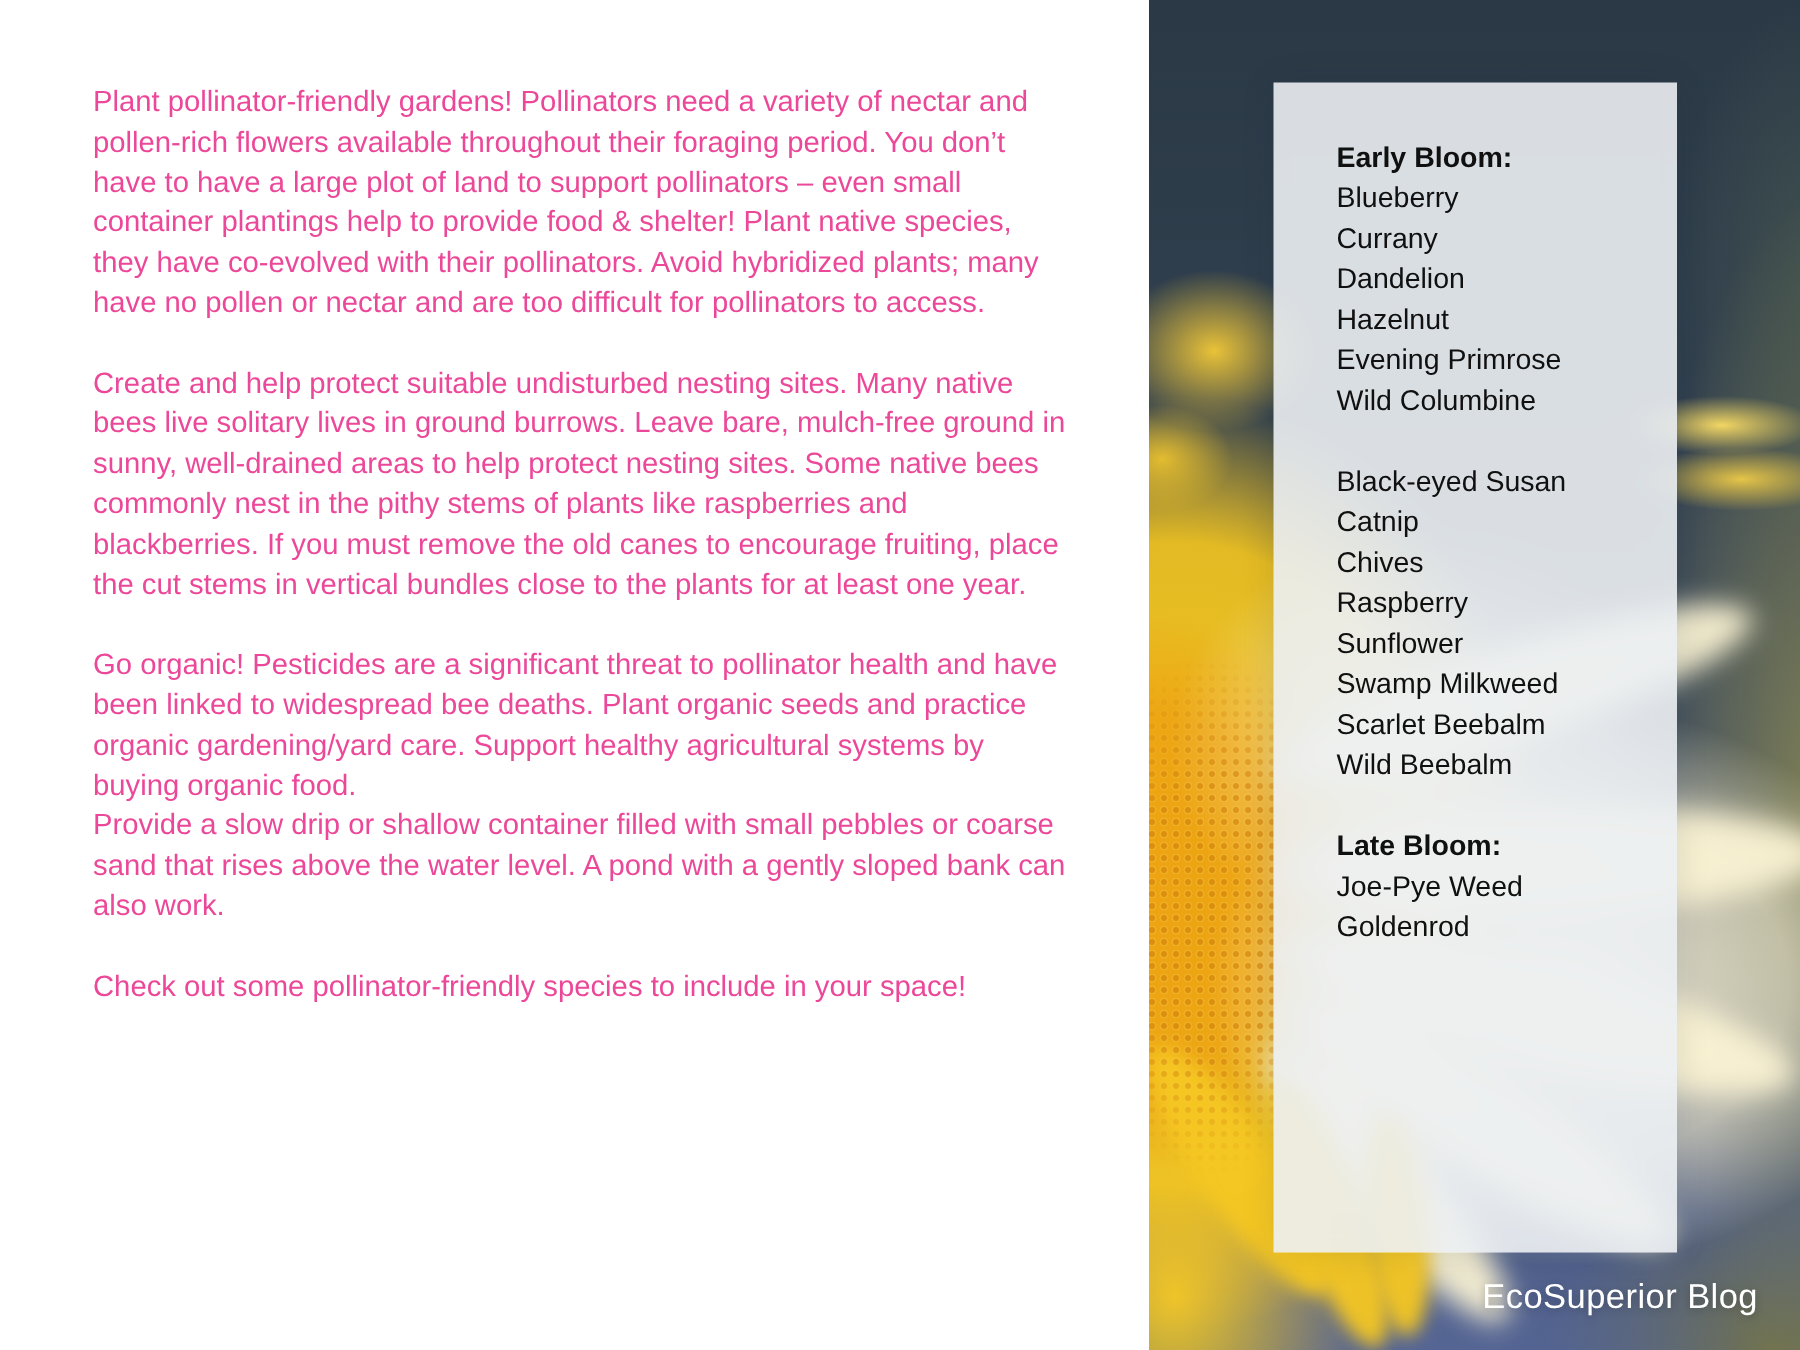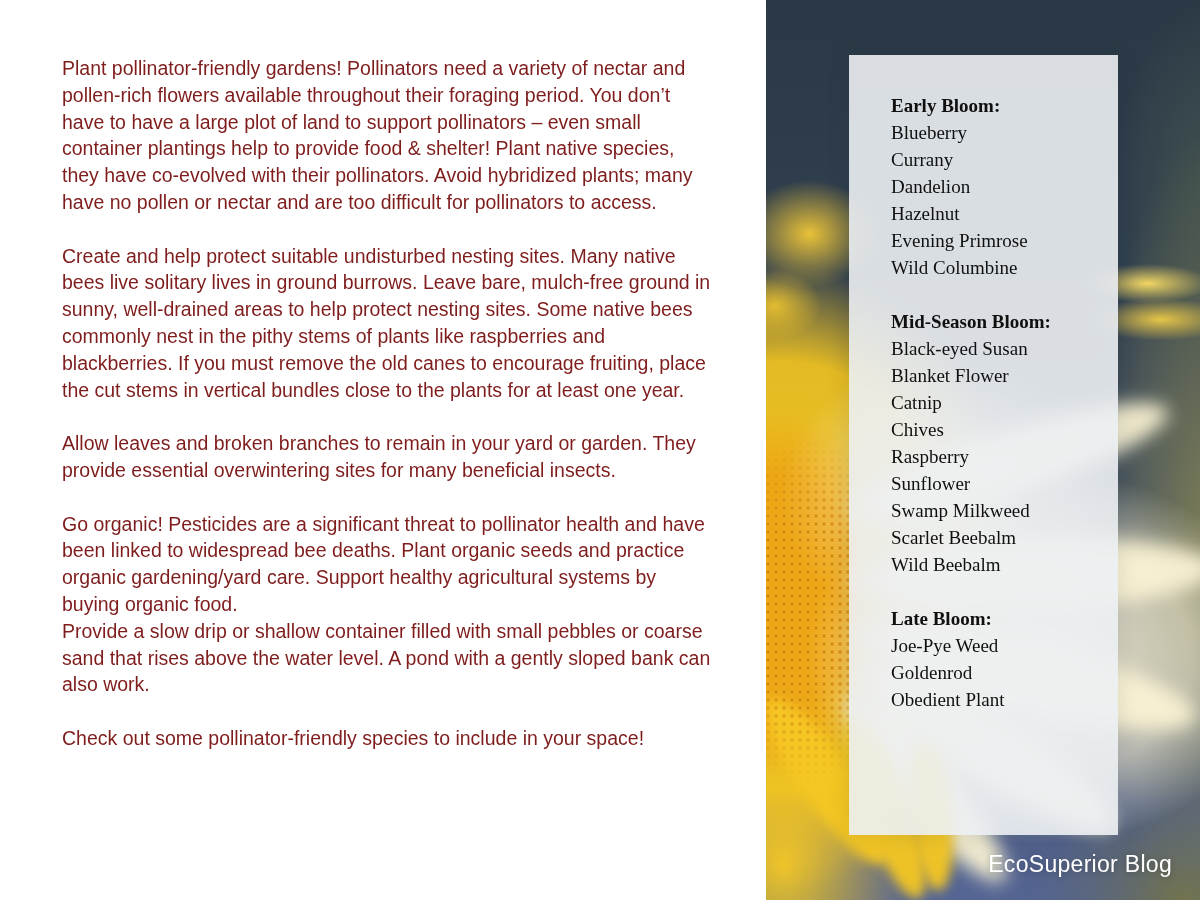--- a/index.html
+++ b/index.html
@@ -15,21 +15,21 @@
   
   .article {
     position: absolute;
     left: 0; top: 0;
     width: 766px; height: 900px;
     background: #ffffff;
     padding: 55px 54px 0 62px;
     font-family: "Liberation Sans", sans-serif;
     font-size: 19.5px;
     line-height: 26.8px;
-    color: #7f1d1d;
+    color: #ec4899;
   }
   .article p.para { margin: 0 0 26.8px 0; }
 
   
   .photo {
     position: absolute;
     left: 766px; top: 0;
     width: 434px; height: 900px;
     overflow: hidden;
     background:
@@ -84,21 +84,21 @@
   
   .panel {
     position: absolute;
     left: 83px; top: 55px;
     width: 269px; height: 780px;
     z-index: 2;
     background: rgba(236,239,243,0.9);
     -webkit-backdrop-filter: blur(5px);
     backdrop-filter: blur(5px);
     padding: 37px 16px 0 42px;
-    font-family: Liberation Serif, serif;
+    font-family: Liberation Sans, sans-serif;
     font-size: 19px;
     line-height: 27px;
     color: #101010;
     box-shadow: 0 0 22px rgba(20,30,40,0.12);
   }
   .bloom-section { margin-bottom: 27px; }
   .bloom-heading { font-weight: 700; }
   .bloom-item { font-weight: 400; }
 
   
@@ -115,21 +115,20 @@
   }
 </style>
 </head>
 <body>
 
 <div class="page">
 
   <div class="article">
       <p class="para"><span>Plant pollinator-friendly gardens! Pollinators need a variety of nectar and pollen-rich flowers available throughout their foraging period. You don’t have to have a large plot of land to support pollinators – even small container plantings help to provide food &amp; shelter! Plant native species, they have co-evolved with their pollinators. Avoid hybridized plants; many have no pollen or nectar and are too difficult for pollinators to access.</span></p>
       <p class="para"><span>Create and help protect suitable undisturbed nesting sites. Many native bees live solitary lives in ground burrows. Leave bare, mulch-free ground in sunny, well-drained areas to help protect nesting sites. Some native bees commonly nest in the pithy stems of plants like raspberries and blackberries. If you must remove the old canes to encourage fruiting, place the cut stems in vertical bundles close to the plants for at least one year.</span></p>
-      <p class="para"><span>Allow leaves and broken branches to remain in your yard or garden. They provide essential overwintering sites for many beneficial insects.</span></p>
       <p class="para"><span>Go organic! Pesticides are a significant threat to pollinator health and have been linked to widespread bee deaths. Plant organic seeds and practice organic gardening/yard care. Support healthy agricultural systems by buying organic food.</span><br><span>Provide a slow drip or shallow container filled with small pebbles or coarse sand that rises above the water level. A pond with a gently sloped bank can also work.</span></p>
       <p class="para"><span>Check out some pollinator-friendly species to include in your space!</span></p>
     </div>
 
   <div class="photo">
     <div class="petal cream p-s1"></div>
     <div class="petal cream p-s2"></div>
     <div class="petal cream p-s3"></div>
     <div class="petal cream p-s4"></div>
     <div class="petal cream p-s5"></div>
@@ -142,35 +141,32 @@
         <div class="bloom-section">
           <div class="bloom-heading">Early Bloom:</div>
           <div class="bloom-item">Blueberry</div>
           <div class="bloom-item">Currany</div>
           <div class="bloom-item">Dandelion</div>
           <div class="bloom-item">Hazelnut</div>
           <div class="bloom-item">Evening Primrose</div>
           <div class="bloom-item">Wild Columbine</div>
         </div>
         <div class="bloom-section">
-          <div class="bloom-heading">Mid-Season Bloom:</div>
           <div class="bloom-item">Black-eyed Susan</div>
-          <div class="bloom-item">Blanket Flower</div>
           <div class="bloom-item">Catnip</div>
           <div class="bloom-item">Chives</div>
           <div class="bloom-item">Raspberry</div>
           <div class="bloom-item">Sunflower</div>
           <div class="bloom-item">Swamp Milkweed</div>
           <div class="bloom-item">Scarlet Beebalm</div>
           <div class="bloom-item">Wild Beebalm</div>
         </div>
         <div class="bloom-section">
           <div class="bloom-heading">Late Bloom:</div>
           <div class="bloom-item">Joe-Pye Weed</div>
           <div class="bloom-item">Goldenrod</div>
-          <div class="bloom-item">Obedient Plant</div>
         </div>
       </div>
 
     <div class="brand">EcoSuperior Blog</div>
   </div>
 
 </div>
 
 </body></html>

